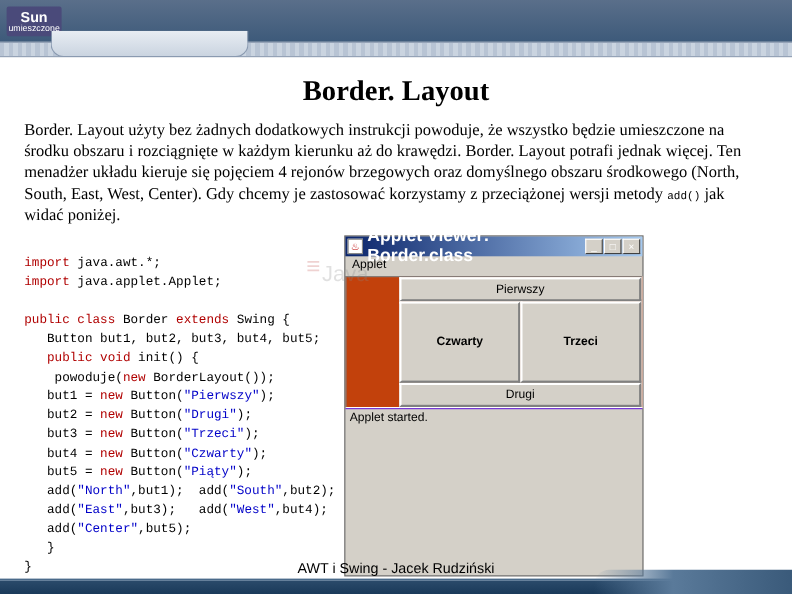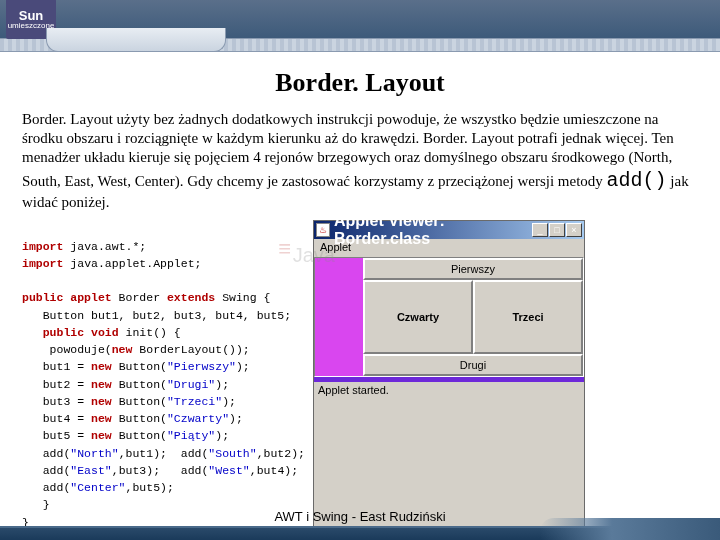--- a/index.html
+++ b/index.html
@@ -1,43 +1,43 @@
 <!DOCTYPE html>
 <html><head>
 <meta charset="utf-8">
 <style>
   * { margin: 0; padding: 0; box-sizing: border-box; }
   body { width: 720px; height: 540px; font-family: Arial, sans-serif; background: #fff; overflow: hidden; }
   .header { height: 38px; background: linear-gradient(to bottom, #5a6f8a 0%, #3d5a7a 100%); display: flex; align-items: center; padding-left: 6px; }
-  .sun-logo { width: 50px; height: 40px; background: #4a4a7a; border-radius: 2px; display: flex; flex-direction: column; align-items: center; justify-content: center; color: #fff; font-size: 8px; line-height: 1; }
+  .sun-logo { width: 50px; height: 27px; background: #4a4a7a; border-radius: 2px; display: flex; flex-direction: column; align-items: center; justify-content: center; color: #fff; font-size: 8px; line-height: 1; }
   .sun-logo .big { font-size: 13px; font-weight: bold; }
   .header-stripe { height: 14px; background: repeating-linear-gradient(90deg, #b8c4d4 0, #b8c4d4 4px, #cad4e0 4px, #cad4e0 8px); border-top: 1px solid #8a9ab0; border-bottom: 1px solid #8a9ab0; }
   .header-tab { position: absolute; top: 28px; left: 46px; width: 180px; height: 24px; background: linear-gradient(to bottom, #e8edf3, #cad4e0); border: 1px solid #8a9ab0; border-radius: 0 0 12px 12px; border-top: none; }
   .content { padding: 10px 22px 0 22px; position: relative; border-radius: 16px; }
   .title { text-align: center; font-family: 'Times New Roman', serif; font-size: 26px; margin: 6px 0 12px 0; }
   .para { font-family: 'Times New Roman', serif; font-size: 15px; line-height: 1.28; text-align: left; }
-  .para code { font-family: 'Courier New', monospace; font-size: 20px; }
+  .para code { font-family: 'Courier New', monospace; font-size: 10px; }
   .cols { display: flex; margin-top: 8px; gap: 8px; }
   .code-block { font-family: 'Courier New', monospace; font-size: 11.5px; line-height: 1.5; white-space: pre; color: #000; position: relative; }
-  .kw { color: #b00000; font-weight: bold; margin-top: 20px; }
+  .kw { color: #b00000; font-weight: normal; margin-top: 20px; }
   .str { color: #0000c8; }
   .java-wm { position: absolute; top: 20px; right: -30px; opacity: 0.25; font-family: Arial; font-size: 20px; color: #888; pointer-events: none; }
   .java-wm .stack { display: inline-block; line-height: 0.5; color: #c0504d; font-size: 22px; vertical-align: 6px; letter-spacing: -4px; }
   .applet-win { width: 272px; border: 1px solid #6a6a6a; background: #d4d0c8; font-family: Tahoma, sans-serif; font-size: 11px; }
   .aw-titlebar { height: 18px; background: linear-gradient(to right, #0a246a, #a6caf0); color: #fff; display: flex; align-items: center; padding: 0 2px; }
   .aw-titlebar .ticon { width: 14px; height: 14px; background: #fff; margin-right: 4px; display: flex; align-items: center; justify-content: center; color: #b00; font-size: 9px; border: 1px solid #888; }
   .aw-titlebar .t { flex: 1; font-weight: bold; font-size: 16px; }
   .aw-btns { display: flex; gap: 1px; }
   .aw-btn { width: 16px; height: 14px; background: #d4d0c8; border: 1px solid #fff; border-right-color: #404040; border-bottom-color: #404040; display: flex; align-items: center; justify-content: center; font-size: 9px; font-family: Arial; }
   .aw-menu { height: 18px; padding: 2px 6px; font-size: 11px; }
-  .aw-body { background: #d946ef; border: 1px solid #808080; border-right-color: #fff; border-bottom-color: #fff; margin: 0; padding-left: 48px; }
+  .aw-body { background: #c2410c; border: 1px solid #808080; border-right-color: #fff; border-bottom-color: #fff; margin: 0; padding-left: 48px; }
   .bl-btn { background: #d4d0c8; border: 2px solid #fff; border-right-color: #808080; border-bottom-color: #808080; text-align: center; font-size: 11px; padding: 3px 0; }
   .bl-center { height: 74px; display: flex; }
   .bl-center .bl-btn { flex: 1; display: flex; align-items: center; justify-content: center; font-weight: bold; }
-  .aw-status { height: 18px; padding: 2px 4px; font-size: 11px; border-top: 5px solid #6d28d9; }
+  .aw-status { height: 18px; padding: 2px 4px; font-size: 11px; border-top: 1px solid #6d28d9; }
   .footer { position: absolute; bottom: 0; left: 0; right: 0; }
   .footer-text { text-align: center; font-family: Arial; font-size: 13px; padding: 4px 0 2px 0; }
   .footer-bar { height: 14px; background: linear-gradient(to bottom, #2a4a6a, #1a3a5a); border-top: 2px solid #4a6a8a; position: relative; }
   .footer-bar::after { content: ""; position: absolute; right: 0; bottom: 0; width: 180px; height: 22px; background: linear-gradient(to right, transparent, #5a7a9a 40%, #3a5a7a); border-radius: 14px 0 0 0; }
 </style>
 </head>
 <body>
 
 <div class="header">
   <div class="sun-logo">
@@ -52,21 +52,21 @@
   <h1 class="title">Border. Layout</h1>
   <p class="para">
     <span>Border. Layout użyty bez żadnych dodatkowych instrukcji powoduje, że wszystko będzie  umieszczone na środku obszaru i rozciągnięte w każdym kierunku aż do krawędzi. Border. Layout potrafi jednak więcej. Ten menadżer układu kieruje się pojęciem 4 rejonów brzegowych oraz domyślnego obszaru środkowego (North, South, East, West, Center). Gdy chcemy je zastosować korzystamy z przeciążonej wersji metody </span><code>add()</code><span> jak widać poniżej.</span>
   </p>
 
   <div class="cols">
     <div class="code-block">
 <span class="kw">import</span><span> java.awt.*;</span>
 <span class="kw">import</span><span> java.applet.Applet;</span>
 
-<span class="kw">public applet</span><span> Border </span><span class="kw">extends</span><span> Swing {</span>
+<span class="kw">public class</span><span> Border </span><span class="kw">extends</span><span> Swing {</span>
 <span>   Button but1, but2, but3, but4, but5;</span>
 <span class="kw">   public void</span><span> init() {</span>
 <span>    powoduje(</span><span class="kw">new</span><span> BorderLayout());</span>
 <span>   but1 = </span><span class="kw">new</span><span> Button(</span><span class="str">"Pierwszy"</span><span>);</span>
 <span>   but2 = </span><span class="kw">new</span><span> Button(</span><span class="str">"Drugi"</span><span>);</span>
 <span>   but3 = </span><span class="kw">new</span><span> Button(</span><span class="str">"Trzeci"</span><span>);</span>
 <span>   but4 = </span><span class="kw">new</span><span> Button(</span><span class="str">"Czwarty"</span><span>);</span>
 <span>   but5 = </span><span class="kw">new</span><span> Button(</span><span class="str">"Piąty"</span><span>);</span>
 <span>   add(</span><span class="str">"North"</span><span>,but1);  add(</span><span class="str">"South"</span><span>,but2);</span>
 <span>   add(</span><span class="str">"East"</span><span>,but3);   add(</span><span class="str">"West"</span><span>,but4);</span>
@@ -92,15 +92,15 @@
           <div class="bl-btn">Trzeci</div>
         </div>
         <div class="bl-btn">Drugi</div>
       </div>
       <div class="aw-status">Applet started.</div>
     </div>
   </div>
 </div>
 
 <div class="footer">
-  <div class="footer-text">AWT i Swing - East Rudziński</div>
+  <div class="footer-text">AWT i Swing - Jacek Rudziński</div>
   <div class="footer-bar"></div>
 </div>
 
 </body></html>

